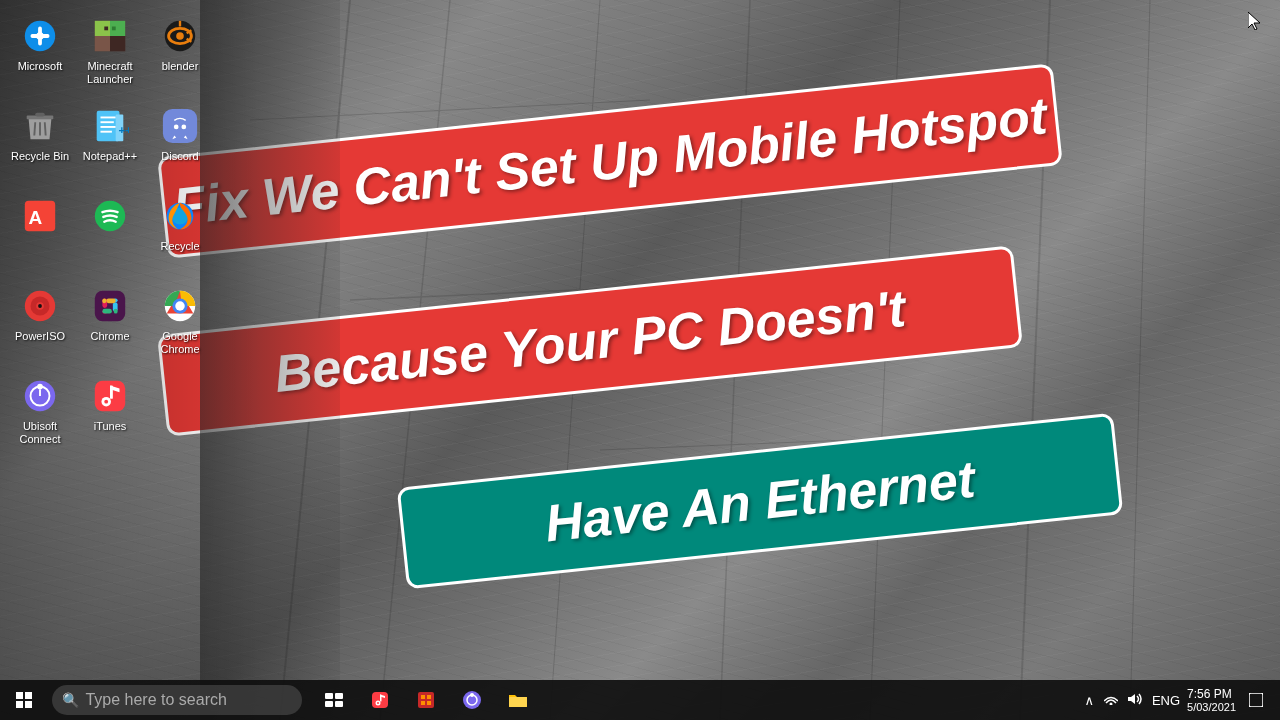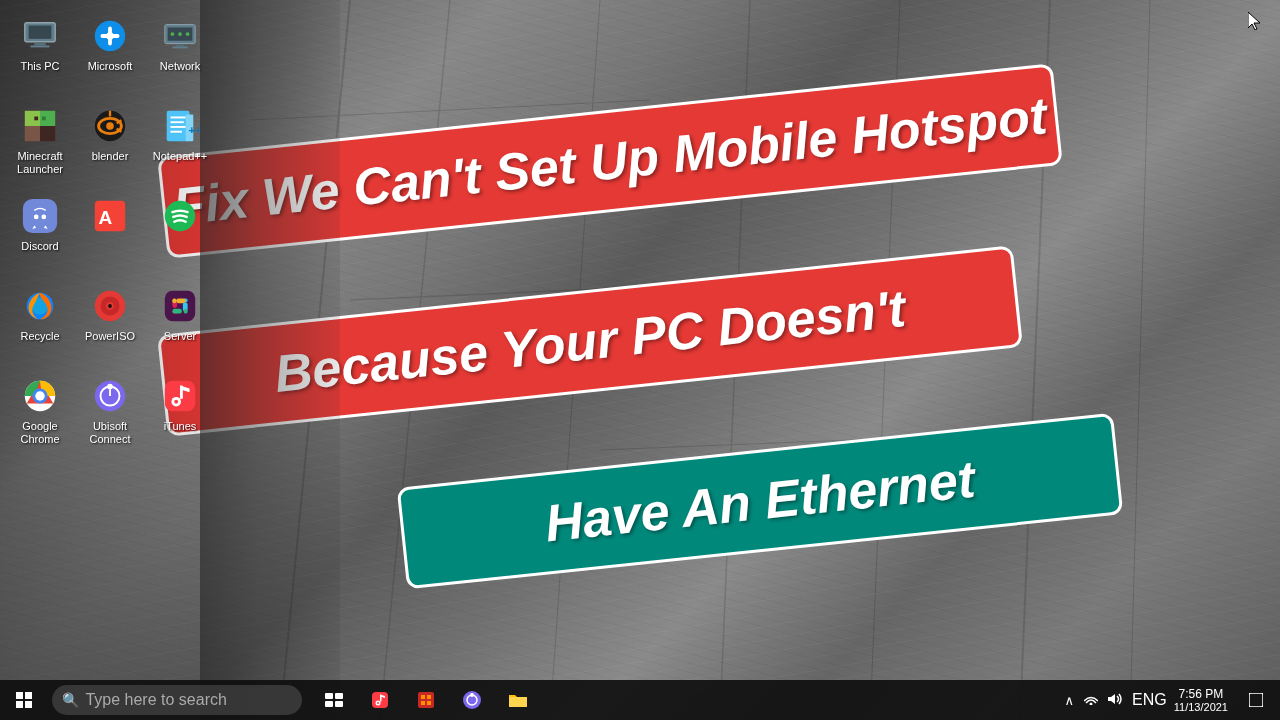--- a/index.html
+++ b/index.html
@@ -263,22 +263,21 @@
     .sys-tray-icon {
       color: white;
       font-size: 13px;
       padding: 0 3px;
       cursor: pointer;
     }
 
     #clock {
       color: white;
       font-size: 11px;
-      text-align: center;
-      margin-right: 8px;
+      text-align: left;
       cursor: pointer;
     }
 
     .clock-time {
       font-size: 12px;
       font-weight: 500;
     }
 
     .clock-date {
       font-size: 11px;
@@ -344,58 +343,33 @@
     <line x1="250" y1="120" x2="650" y2="100" stroke="#000" stroke-width="1"></line>
     <line x1="350" y1="300" x2="800" y2="280" stroke="#111" stroke-width="1.5"></line>
     <line x1="600" y1="450" x2="1100" y2="430" stroke="#000" stroke-width="1"></line>
     <line x1="400" y1="200" x2="900" y2="180" stroke="#111" stroke-width="0.8"></line>
   </svg>
 
   <div class="cliff-shadow"></div>
 
   <div id="icons-panel">
 
-    <div class="desktop-icon icon-thispc">
-      <div class="icon-img">
-        <svg class="svg-icon" viewBox="0 0 40 40" xmlns="http://www.w3.org/2000/svg">
-          <rect x="4" y="6" width="32" height="20" rx="2" fill="#607D8B" stroke="#90A4AE" stroke-width="1.5"></rect>
-          <rect x="8" y="9" width="24" height="14" fill="#37474F"></rect>
-          <rect x="14" y="27" width="12" height="3" fill="#546E7A"></rect>
-          <rect x="10" y="30" width="20" height="2" fill="#607D8B"></rect>
-        </svg>
-      </div>
-      <span class="icon-label">This PC</span>
-    </div>
 
 
     <div class="desktop-icon icon-teamviewer">
       <div class="icon-img">
         <svg class="svg-icon" viewBox="0 0 40 40" xmlns="http://www.w3.org/2000/svg">
           <circle cx="20" cy="20" r="16" fill="#0E8EE9"></circle>
           <path d="M12 20 H28 M20 12 V28" stroke="white" stroke-width="4" stroke-linecap="round"></path>
           <circle cx="20" cy="20" r="4" fill="white"></circle>
         </svg>
       </div>
       <span class="icon-label">Microsoft</span>
     </div>
 
-    <div class="desktop-icon icon-network">
-      <div class="icon-img">
-        <svg class="svg-icon" viewBox="0 0 40 40" xmlns="http://www.w3.org/2000/svg">
-          <rect x="4" y="8" width="32" height="20" rx="2" fill="#607D8B" stroke="#90A4AE" stroke-width="1"></rect>
-          <rect x="7" y="11" width="26" height="14" fill="#37474F"></rect>
-          <circle cx="12" cy="18" r="2" fill="#4CAF50"></circle>
-          <circle cx="20" cy="18" r="2" fill="#4CAF50"></circle>
-          <circle cx="28" cy="18" r="2" fill="#4CAF50"></circle>
-          <rect x="16" y="29" width="8" height="2" fill="#546E7A"></rect>
-          <rect x="12" y="31" width="16" height="2" fill="#607D8B"></rect>
-        </svg>
-      </div>
-      <span class="icon-label">Network</span>
-    </div>
 
     <div class="desktop-icon icon-minecraft">
       <div class="icon-img">
         <svg class="svg-icon" viewBox="0 0 40 40" xmlns="http://www.w3.org/2000/svg">
           <rect x="4" y="4" width="32" height="32" fill="#5D4037"></rect>
           <rect x="4" y="4" width="16" height="16" fill="#8BC34A"></rect>
           <rect x="4" y="20" width="16" height="16" fill="#795548"></rect>
           <rect x="20" y="4" width="16" height="16" fill="#4CAF50"></rect>
           <rect x="20" y="20" width="16" height="16" fill="#3E2723"></rect>
           <rect x="14" y="10" width="4" height="4" fill="#3E2723"></rect>
@@ -412,20 +386,33 @@
           <ellipse cx="20" cy="20" rx="12" ry="8" fill="none" stroke="#E87D0D" stroke-width="3"></ellipse>
           <circle cx="20" cy="20" r="4" fill="#E87D0D"></circle>
           <line x1="20" y1="4" x2="20" y2="10" stroke="#E87D0D" stroke-width="2.5"></line>
           <line x1="32" y1="14" x2="27" y2="17" stroke="#E87D0D" stroke-width="2.5"></line>
           <line x1="32" y1="26" x2="27" y2="23" stroke="#E87D0D" stroke-width="2.5"></line>
         </svg>
       </div>
       <span class="icon-label">blender</span>
     </div>
 
+    <div class="desktop-icon icon-recycle">
+      <div class="icon-img">
+        <svg class="svg-icon" viewBox="0 0 40 40" xmlns="http://www.w3.org/2000/svg">
+          <path d="M8 12 L10 34 L30 34 L32 12 Z" fill="#9E9E9E"></path>
+          <rect x="6" y="9" width="28" height="4" rx="1" fill="#757575"></rect>
+          <rect x="15" y="6" width="10" height="4" rx="2" fill="#616161"></rect>
+          <line x1="15" y1="16" x2="14" y2="30" stroke="#616161" stroke-width="2"></line>
+          <line x1="20" y1="16" x2="20" y2="30" stroke="#616161" stroke-width="2"></line>
+          <line x1="25" y1="16" x2="26" y2="30" stroke="#616161" stroke-width="2"></line>
+        </svg>
+      </div>
+      <span class="icon-label">Recycle Bin</span>
+    </div>
 
     <div class="desktop-icon icon-notepad">
       <div class="icon-img">
         <svg class="svg-icon" viewBox="0 0 40 40" xmlns="http://www.w3.org/2000/svg">
           <rect x="6" y="4" width="24" height="32" rx="2" fill="#4FC3F7"></rect>
           <rect x="10" y="10" width="16" height="2" fill="white"></rect>
           <rect x="10" y="15" width="14" height="2" fill="white"></rect>
           <rect x="10" y="20" width="16" height="2" fill="white"></rect>
           <rect x="10" y="25" width="12" height="2" fill="white"></rect>
           <rect x="26" y="8" width="8" height="28" rx="1" fill="#81D4FA"></rect>
@@ -503,21 +490,21 @@
           <rect x="12" y="12" width="5" height="10" rx="2.5" fill="#E01E5A"></rect>
           <rect x="12" y="24" width="5" height="4" rx="2" fill="#E01E5A"></rect>
           <rect x="23" y="16" width="5" height="10" rx="2.5" fill="#36C5F0"></rect>
           <rect x="23" y="12" width="5" height="4" rx="2" fill="#36C5F0"></rect>
           <rect x="12" y="23" width="10" height="5" rx="2.5" fill="#2EB67D"></rect>
           <rect x="24" y="23" width="4" height="5" rx="2" fill="#2EB67D"></rect>
           <rect x="16" y="12" width="10" height="5" rx="2.5" fill="#ECB22E"></rect>
           <rect x="12" y="12" width="4" height="5" rx="2" fill="#ECB22E"></rect>
         </svg>
       </div>
-      <span class="icon-label">Server</span>
+      <span class="icon-label">Chrome</span>
     </div>
 
     <div class="desktop-icon icon-chrome">
       <div class="icon-img">
         <svg class="svg-icon" viewBox="0 0 40 40" xmlns="http://www.w3.org/2000/svg">
           <circle cx="20" cy="20" r="16" fill="white"></circle>
           <path d="M20 4 L34 28 L6 28 Z" fill="#EA4335"></path>
           <path d="M20 4 A16 16 0 0 1 36 20 L22 20 Z" fill="#FBBC05"></path>
           <path d="M20 4 A16 16 0 0 0 4 20 L14 20 Z" fill="#34A853"></path>
           <circle cx="20" cy="20" r="8" fill="#4285F4"></circle>
@@ -642,25 +629,25 @@
           <circle cx="7" cy="11" r="1.5" fill="white"></circle>
         </svg>
       </span>
       <span class="sys-tray-icon">
         <svg width="14" height="12" viewBox="0 0 14 12" fill="white">
           <polygon points="0,4 0,8 3,8 7,11 7,1 3,4"></polygon>
           <path d="M9 3 Q12 6 9 9" fill="none" stroke="white" stroke-width="1.5"></path>
           <path d="M11 1 Q15 6 11 11" fill="none" stroke="white" stroke-width="1.5"></path>
         </svg>
       </span>
-      <span class="sys-tray-icon" style="font-size:16px;text-align:right;">ENG</span>
+      <span class="sys-tray-icon" style="font-size:13px;text-align:right;">ENG</span>
 
       <div id="clock">
         <div class="clock-time">7:56 PM</div>
-        <div class="clock-date">11/13/2021</div>
+        <div class="clock-date">5/03/2021</div>
       </div>
 
       <div id="notification-btn">
         <svg width="14" height="14" viewBox="0 0 14 14" fill="white">
           <rect x="0" y="0" width="14" height="14" rx="2" fill="none" stroke="white" stroke-width="1.5"></rect>
         </svg>
       </div>
     </div>
   </div>
 </div>

